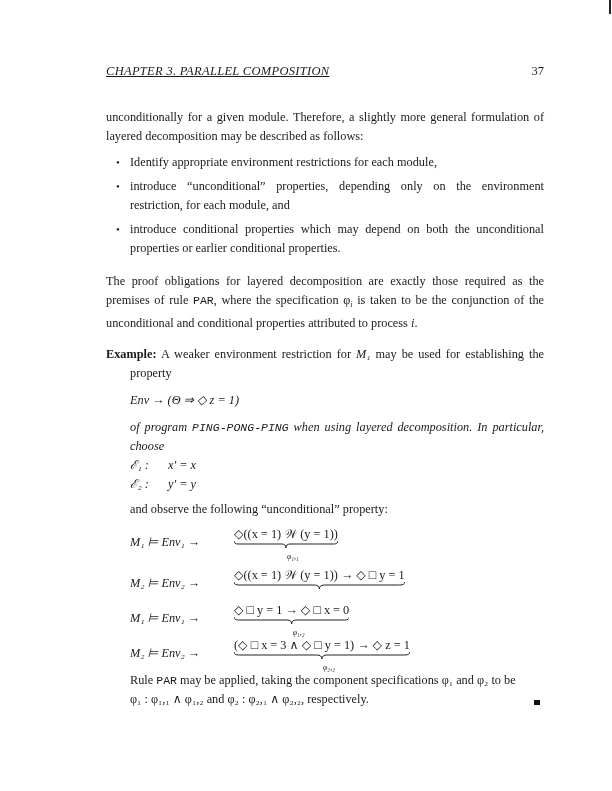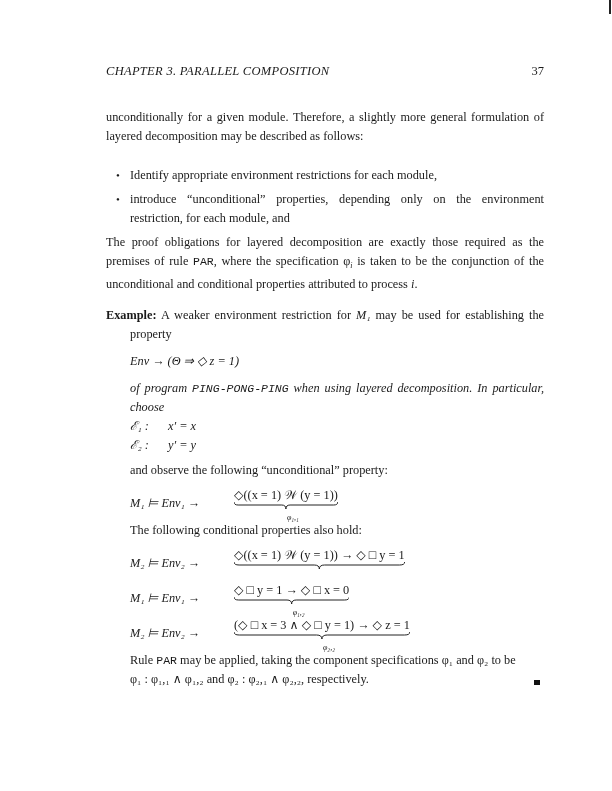--- a/index.html
+++ b/index.html
@@ -1,25 +1,25 @@
 <!DOCTYPE html>
 <html><head>
 <meta charset="utf-8">
 <style>
   html, body { margin:0; padding:0; background:#ffffff; }
   body { width:612px; height:791px; position:relative; overflow:hidden;
          font-family:"DejaVu Serif","Liberation Serif",serif; color:#1a1a1a; }
   .scanmark { position:absolute; right:1px; top:0; width:2px; height:14px; background:#222; }
   .header { position:absolute; top:64px; left:106px; width:438px; display:flex; justify-content:space-between;
             font-family:"Liberation Serif",serif; font-size:12.5px; }
-  .header .title { font-style:italic; letter-spacing:0.3px; }
+  .header .title { font-style:italic; letter-spacing:0.3px;text-decoration:underline; }
   .page { position:absolute; top:108px; left:106px; width:438px;
           font-family:"Liberation Serif",serif; font-size:12.3px; line-height:19px; text-align:justify; }
   p { margin:0; }
-  ul { margin:20px 0 3px 0; padding:0 0 0 24px; list-style:none; }
+  ul { margin:7px 0 3px 0; padding:0 0 0 24px; list-style:none; }
   li { position:relative; margin-bottom:5px; }
   li::before { content:"•"; position:absolute; left:-14px; top:0; font-size:11px; }
   .tt { font-family:"Liberation Mono",monospace; font-size:11.5px; }
   .indent { padding-left:24px; }
   .math { font-family:"Liberation Serif",serif; font-style:italic; }
   .mrow { display:flex; align-items:center; margin-top:6px; }
   .lhs { width:104px; white-space:nowrap; }
   .rhs { position:relative; display:inline-block; white-space:nowrap; padding-bottom:16px; font-style:normal; }
   .brace { position:absolute; left:0; right:0; top:16px; height:7px; }
   .brace svg { width:100%; height:7px; display:block; }
@@ -38,23 +38,24 @@
   <span class="title">CHAPTER 3.  PARALLEL COMPOSITION</span>
   <span>37</span>
 </div>
 
 <div class="page">
   <p>unconditionally for a given module. Therefore, a slightly more general formulation of layered decomposition may be described as follows:</p>
 
   <ul>
     <li>Identify appropriate environment restrictions for each module,</li>
     <li>introduce “unconditional” properties, depending only on the environment restriction, for each module, and</li>
+    <li>introduce conditional properties which may depend on both the unconditional properties or earlier conditional properties.</li>
   </ul>
 
-  <p style="margin-top:5px;">
+  <p style="margin-top:14px;">
     <span>The proof obligations for layered decomposition are exactly those required as the premises of rule </span><span class="tt">PAR</span><span>, where the specification φ</span><sub class="math" style="font-size:8px">i</sub><span> is taken to be the conjunction of the unconditional and conditional properties attributed to process </span><span class="math">i</span><span>.</span>
   </p>
 
   <div style="margin-top:12px;">
     <p style="padding-left:24px; text-indent:-24px;">
       <b>Example:</b><span> A weaker environment restriction for </span><span class="math">M₁</span><span> may be used for establishing the property</span>
     </p>
 
     <div class="indent">
       <p class="math" style="margin-top:8px;">Env → (Θ ⇒ ◇ z = 1)</p>
@@ -80,21 +81,20 @@
           <span>◇((x = 1) 𝒲 (y = 1))</span>
           <span class="brace">
               <svg viewBox="0 0 100 7" preserveAspectRatio="none">
                 <path d="M0 0 Q0 3 4 3 L46 3 Q50 3 50 7 Q50 3 54 3 L96 3 Q100 3 100 0" fill="none" stroke="#222" stroke-width="1" vector-effect="non-scaling-stroke"></path>
               </svg>
             </span>
           <span class="sub">φ₁,₁</span>
         </span>
       </div>
 
-      <p>The following conditional properties also hold:</p>
 
       <div class="mrow math">
         <span class="lhs">M₂  ⊨  Env₂  →</span>
         <span class="rhs">
           <span>◇((x = 1) 𝒲 (y = 1)) → ◇ □ y = 1</span>
           <span class="brace">
               <svg viewBox="0 0 100 7" preserveAspectRatio="none">
                 <path d="M0 0 Q0 3 3 3 L47 3 Q50 3 50 7 Q50 3 53 3 L97 3 Q100 3 100 0" fill="none" stroke="#222" stroke-width="1" vector-effect="non-scaling-stroke"></path>
               </svg>
             </span>

